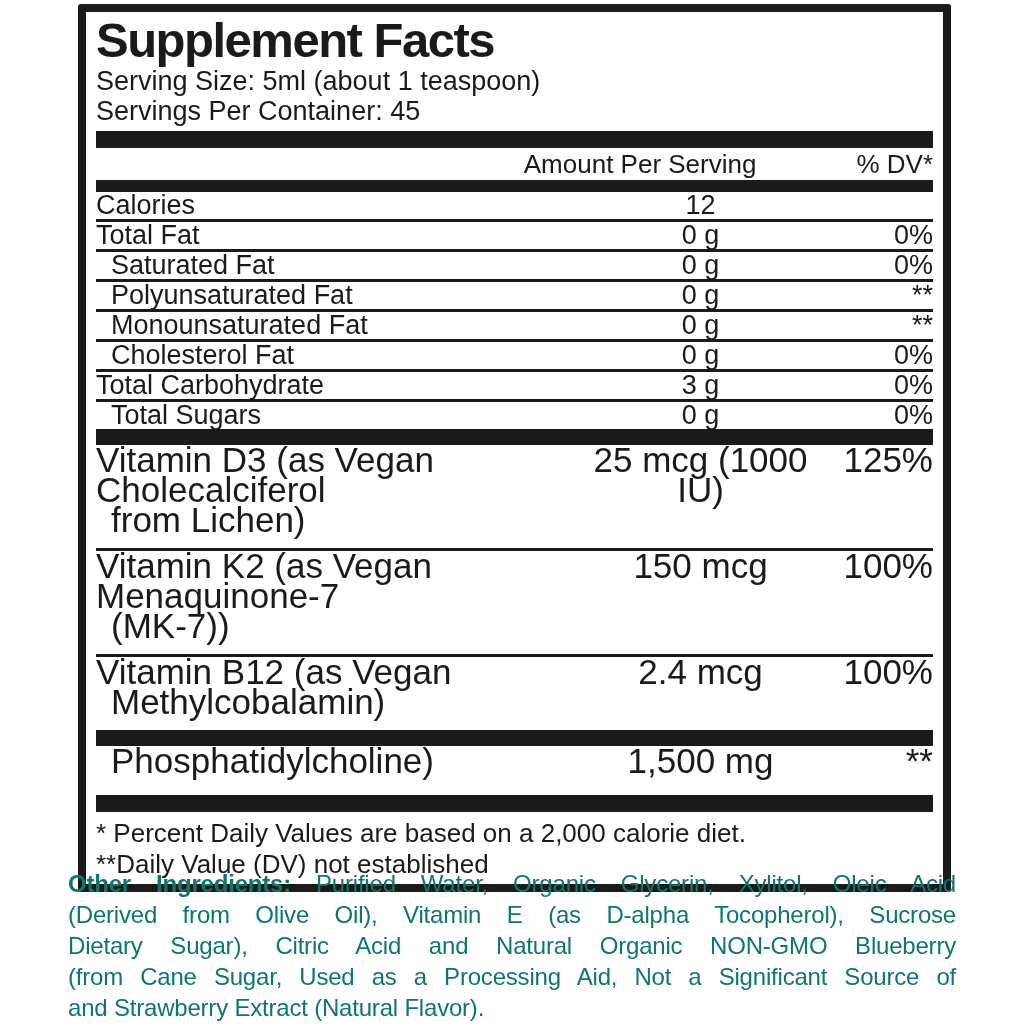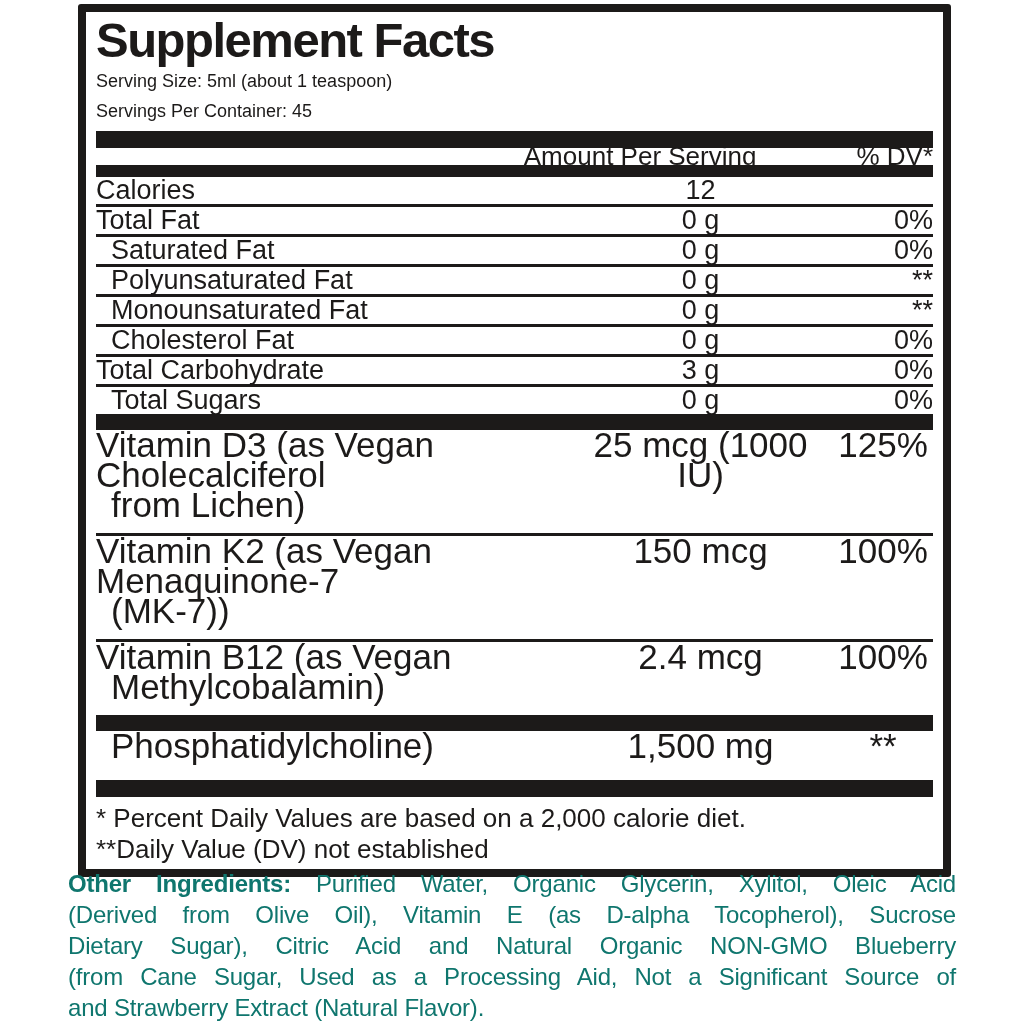--- a/index.html
+++ b/index.html
@@ -28,34 +28,34 @@
   }
   .title {
     font-size: 49px;
     font-weight: bold;
     letter-spacing: -1.5px;
     line-height: 52px;
     margin-top: 2px;
     white-space: nowrap;
   }
   .serving-line {
-    font-size: 18px;
+    font-size: 27px;
     line-height: 30px;
     white-space: nowrap;
   }
   .bar { background: #1c1a19; }
   .bar.b-top    { height: 17px; margin-top: 5px; }
   .bar.b-header { height: 12px; }
   .bar.b-thick  { height: 16px; }
   .bar.b-foot   { height: 17px; margin-top: 6px; }
 
   .header-row {
     display: flex;
     align-items: center;
-    height: 17px;
+    height: 32px;
     font-size: 26px;
   }
   .header-row .sp { flex: 1; }
   .header-row .gap { width: 100px; }
 
   .row {
     display: flex;
     align-items: flex-start;
     font-size: 27px;
     line-height: 27px;
@@ -71,21 +71,21 @@
     display: flex;
     align-items: flex-start;
     font-size: 35px;
     line-height: 30px;
     border-bottom: 3px solid #1c1a19;
     padding-bottom: 13px;
   }
   .vrow .nm { flex: 1; }
   .vrow .nm .l2 { padding-left: 15px; }
   .vrow .amt { width: 265px; text-align: center; }
-  .vrow .dv  { width: 100px; text-align: center; }
+  .vrow .dv  { width: 100px; text-align: right; }
   .vrow.no-border { border-bottom: none; }
 
   .footnotes {
     padding: 6px 0 4px 0;
     font-size: 26px;
     line-height: 31px;
   }
 
   
   .other {

